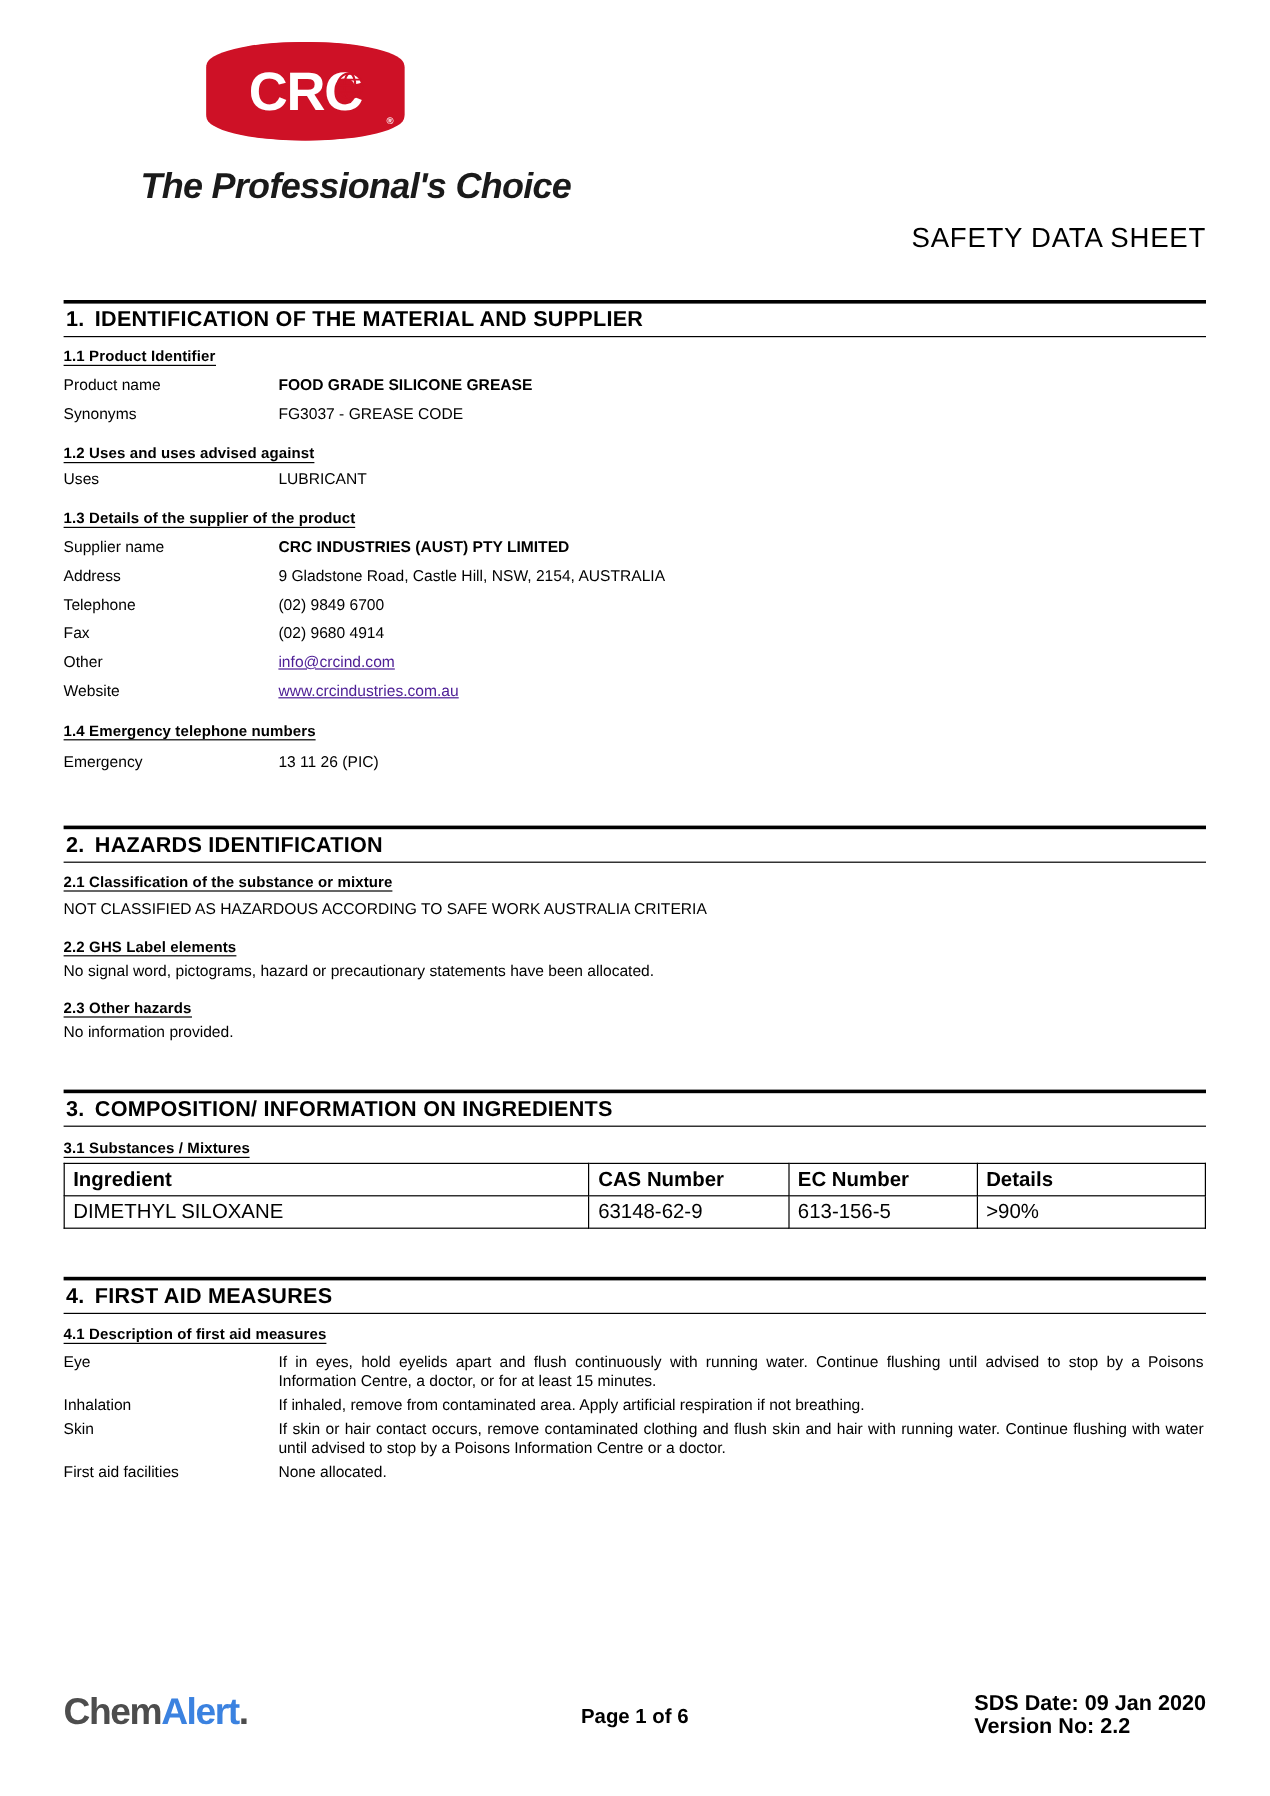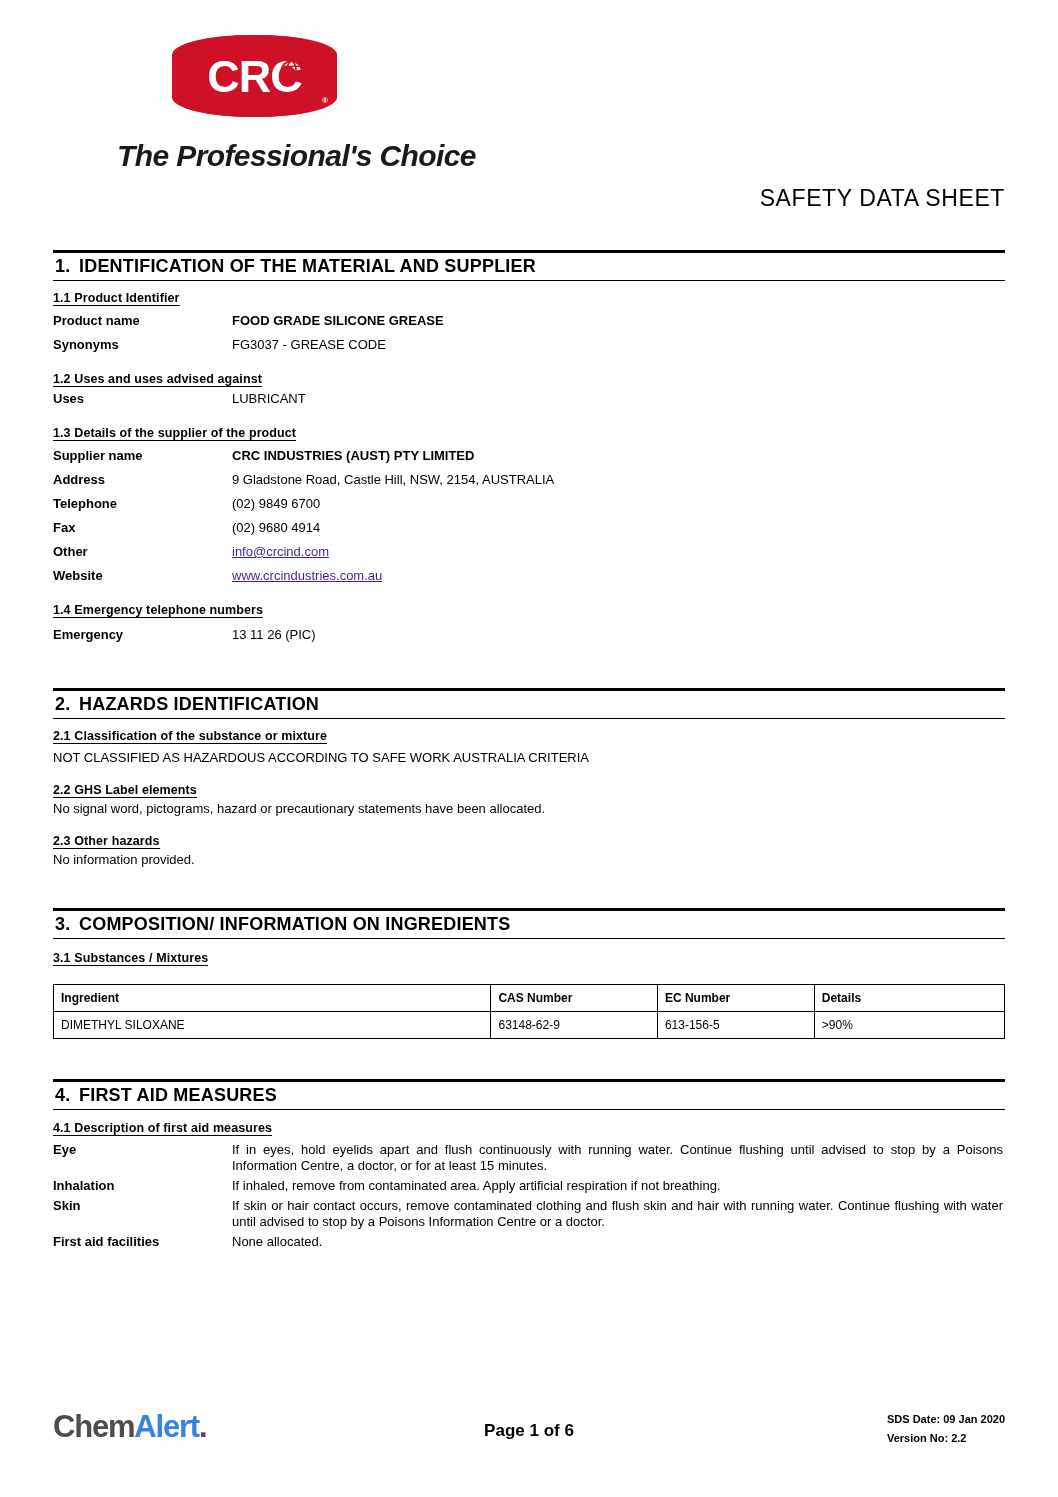--- a/index.html
+++ b/index.html
@@ -140,21 +140,21 @@
   
   .row {
     display: flex;
     align-items: flex-start;
     font-size: 13px;
     line-height: 17px;
     padding: 4px 0 3px 0;
   }
   .row .label {
     flex: 0 0 179px;
-    font-weight: bold;
+    font-weight: normal;
     padding-right: 6px;
     box-sizing: border-box;
   }
   .row .value {
     flex: 1 1 auto;
     min-width: 0;
   }
   .row .value.bold { font-weight: bold; }
   .row.fa {
     padding: 2px 0 2px 0;
@@ -172,22 +172,22 @@
   .para {
     font-size: 13px;
     line-height: 18px;
     margin: 5px 0 0 0;
   }
 
   
   table.ingredients {
     width: 100%;
     border-collapse: collapse;
-    margin-top: 18px;
-    font-size: 12px;
+    margin-top: 3px;
+    font-size: 17px;
   }
   table.ingredients th,
   table.ingredients td {
     border: 1px solid #000;
     padding: 5px 6px 5px 7px;
     text-align: left;
     vertical-align: middle;
     line-height: 16px;
   }
   table.ingredients th { font-weight: bold; }
@@ -224,21 +224,21 @@
     top: 16px;
     text-align: center;
     font-size: 17px;
     font-weight: bold;
   }
   .footer-right {
     position: absolute;
     right: 0;
     top: 5px;
     text-align: left;
-    font-size: 11px;
+    font-size: 18px;
     font-weight: bold;
     line-height: 19px;
   }
 </style>
 </head>
 <body>
 
 <div class="page">
 
   <div class="content">

